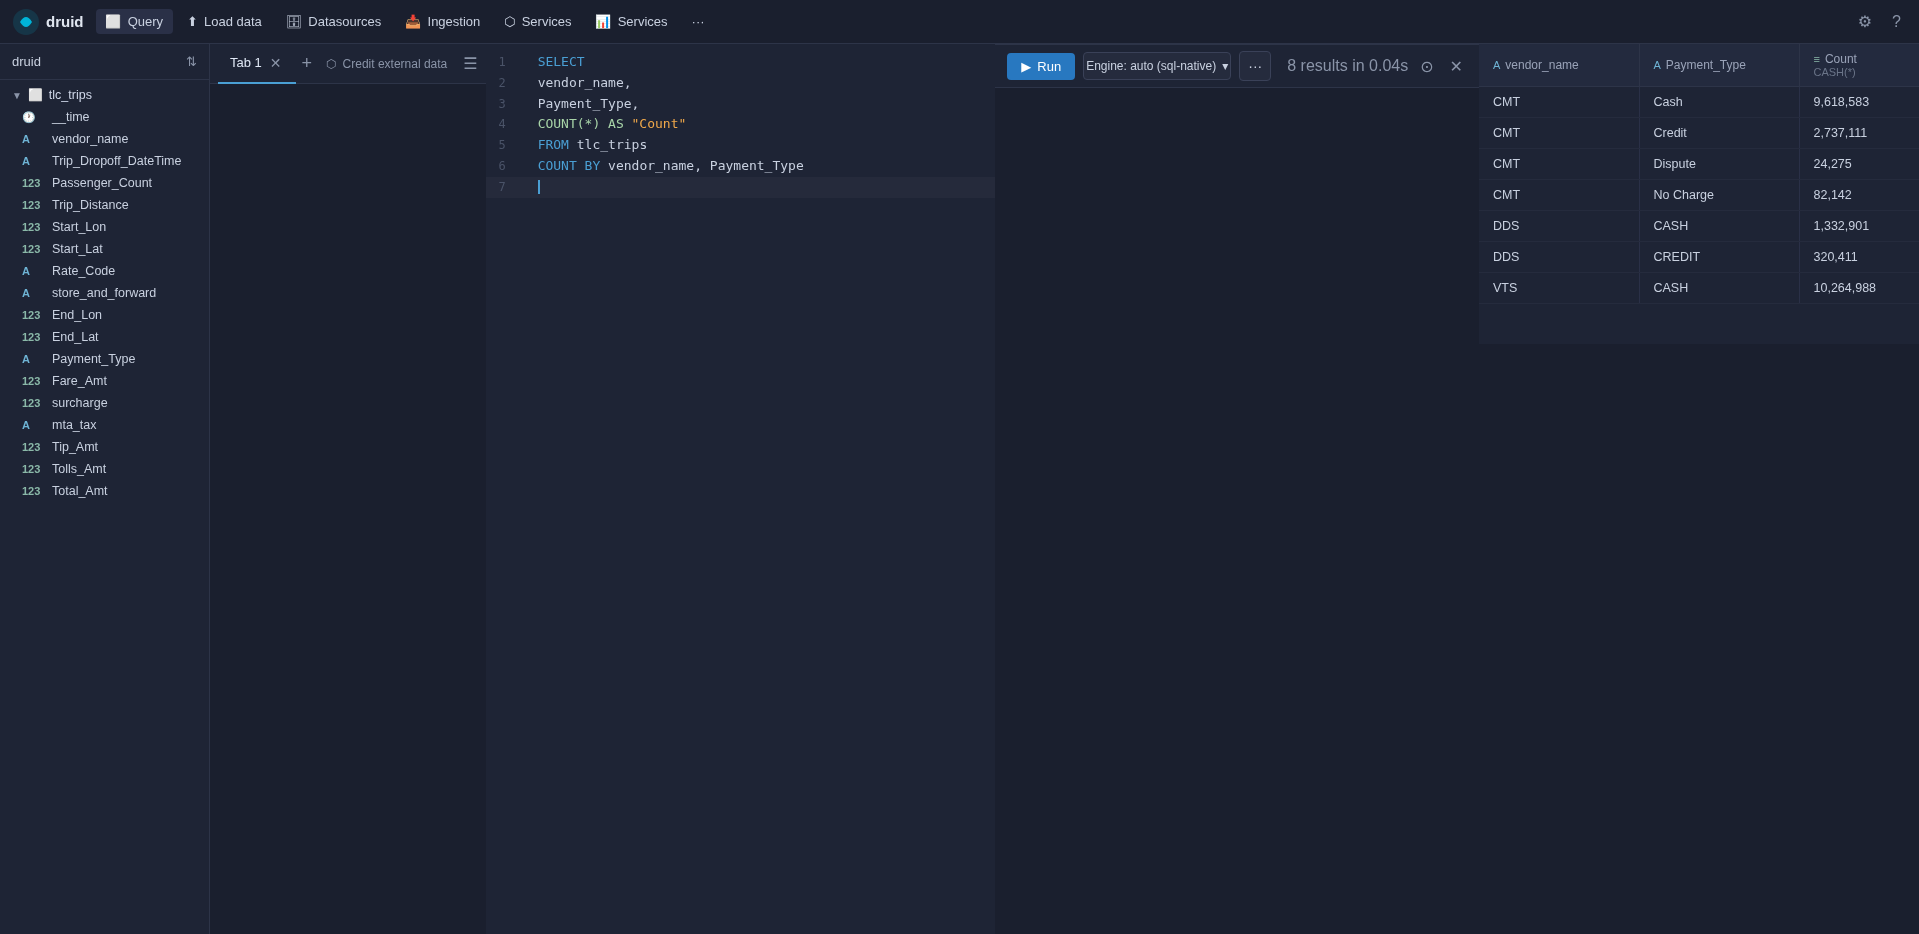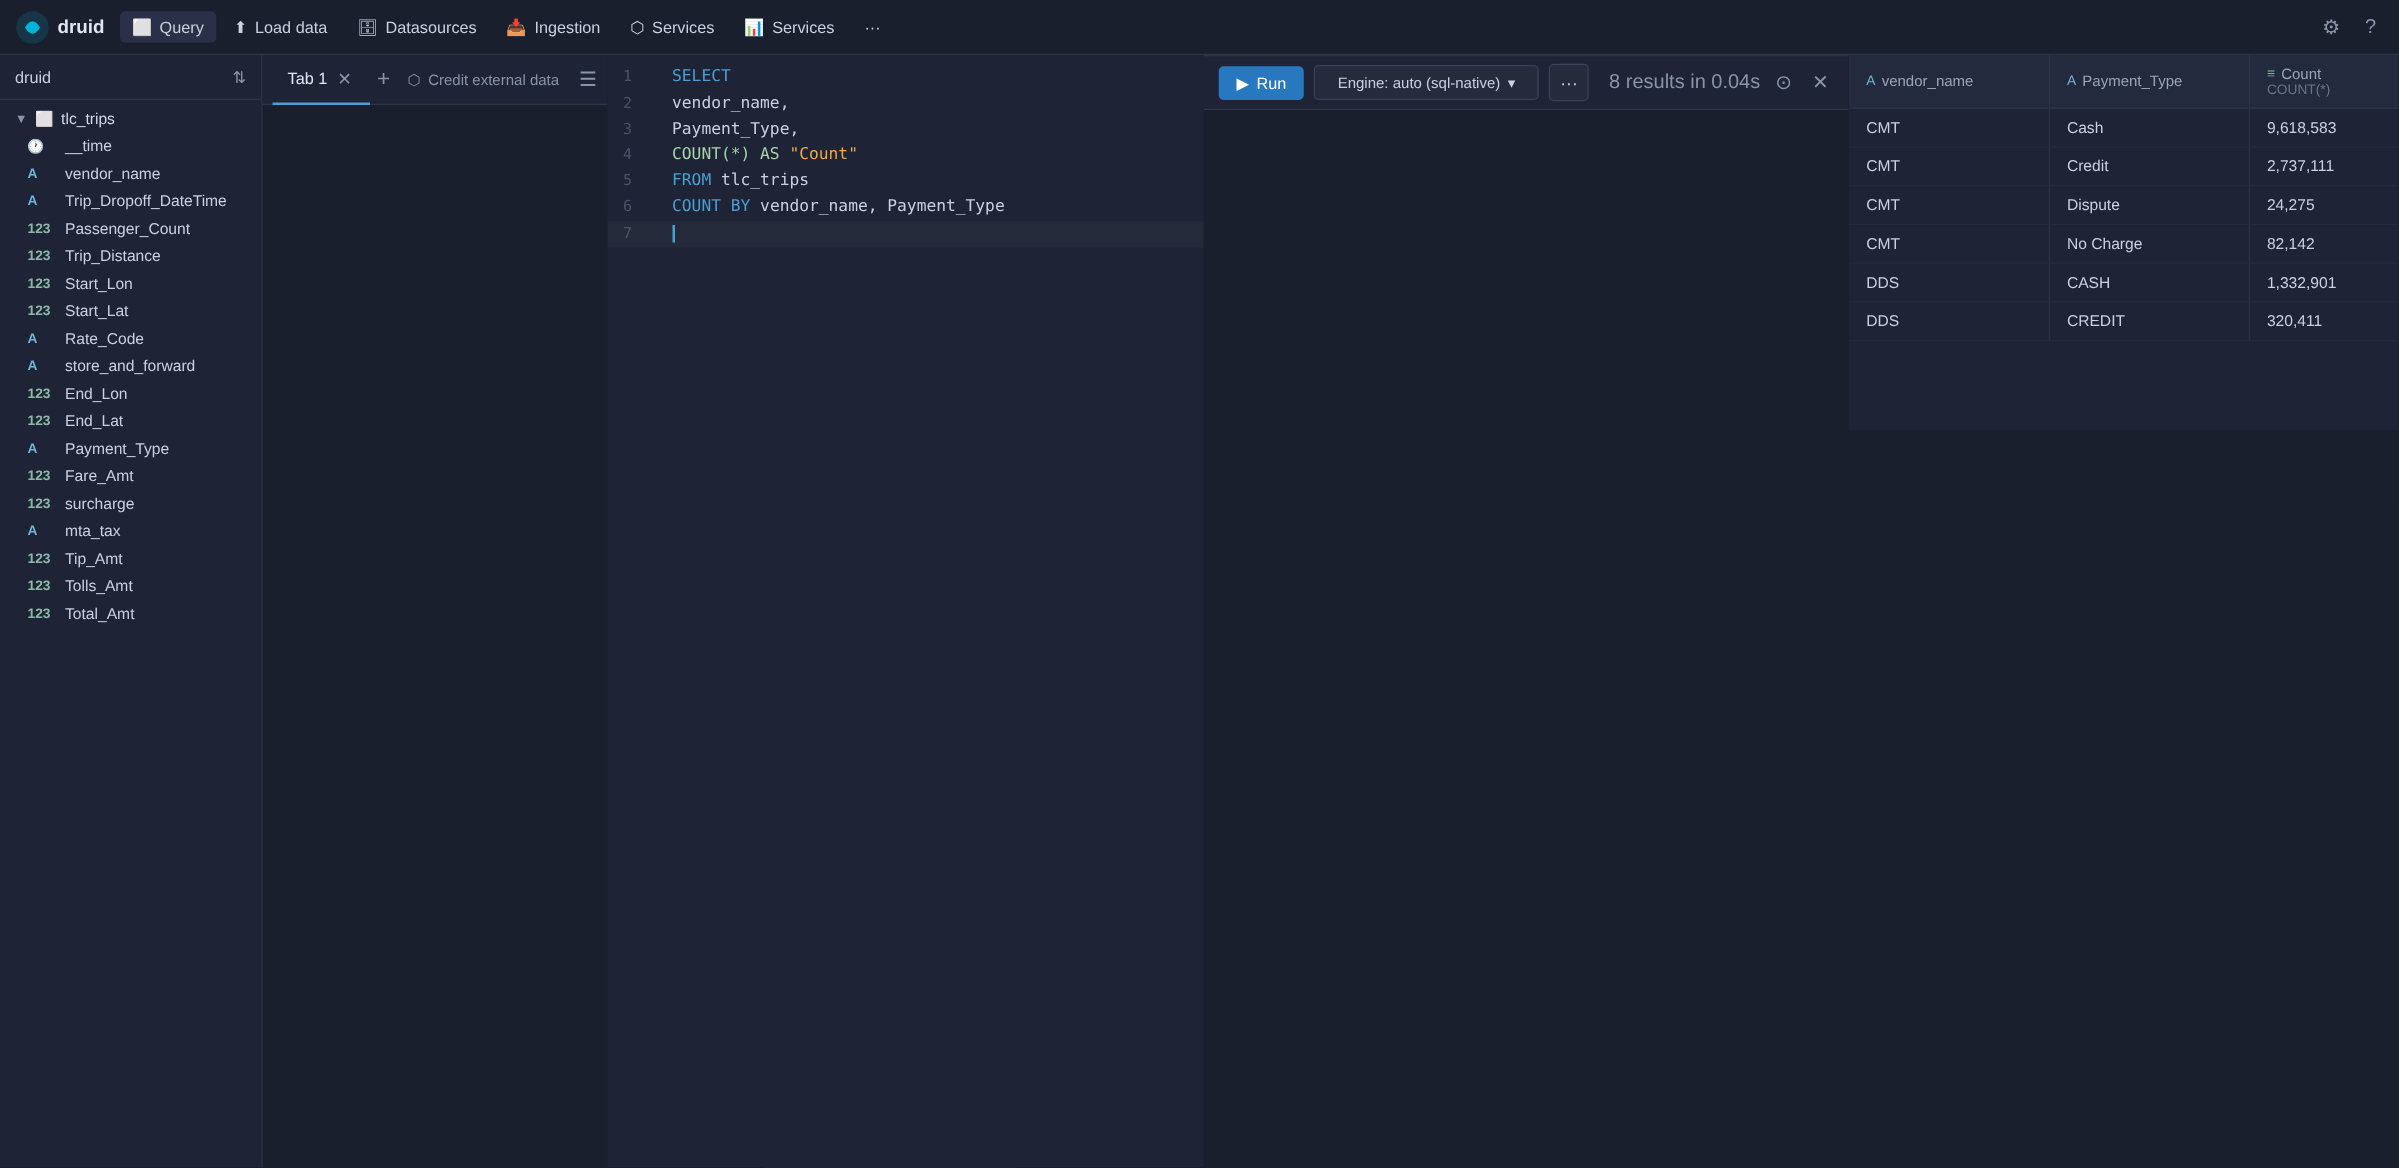--- a/index.html
+++ b/index.html
@@ -239,21 +239,21 @@
       font-weight: 500;
     }
     .engine-btn {
       display: flex;
       align-items: center;
       gap: 6px;
       background: #252b3d;
       color: #c9d1e0;
       border: 1px solid #3a4158;
       border-radius: 4px;
-      padding: 6px 18px;
+      padding: 6px 2px;
       cursor: pointer;
       font-size: 12px;
     }
     .more-btn {
       background: #252b3d;
       color: #c9d1e0;
       border: 1px solid #3a4158;
       border-radius: 4px;
       padding: 6px 8px;
       cursor: pointer;
@@ -540,21 +540,21 @@
               <div class="col-header-top">
                 <span class="col-type str">A</span>
                 <span>Payment_Type</span>
               </div>
             </th>
             <th class="col-count">
               <div class="col-header-top">
                 <span class="col-type" style="color:#8ab8a8;">≡</span>
                 <span>Count</span>
               </div>
-              <div class="col-subtext">COUNT(*)</div>
+              <div class="col-subtext">CASH(*)</div>
             </th>
           </tr>
         </thead>
         <tbody id="results-tbody">
         <tr>
     <td class="col-vendor">CMT</td>
     <td class="col-payment">Cash</td>
     <td class="col-count num-cell">9,618,583</td>
   </tr>
             <tr>
@@ -575,18 +575,23 @@
             <tr>
     <td class="col-vendor">DDS</td>
     <td class="col-payment">CASH</td>
     <td class="col-count num-cell">1,332,901</td>
   </tr>
             <tr>
     <td class="col-vendor">DDS</td>
     <td class="col-payment">CREDIT</td>
     <td class="col-count num-cell">320,411</td>
   </tr>
+            <tr>
+    <td class="col-vendor">VTS</td>
+    <td class="col-payment">CASH</td>
+    <td class="col-count num-cell">10,264,988</td>
+  </tr>
           </tbody>
       </table>
     </div>
 
   </div>
 </div>
 
 </body></html>

